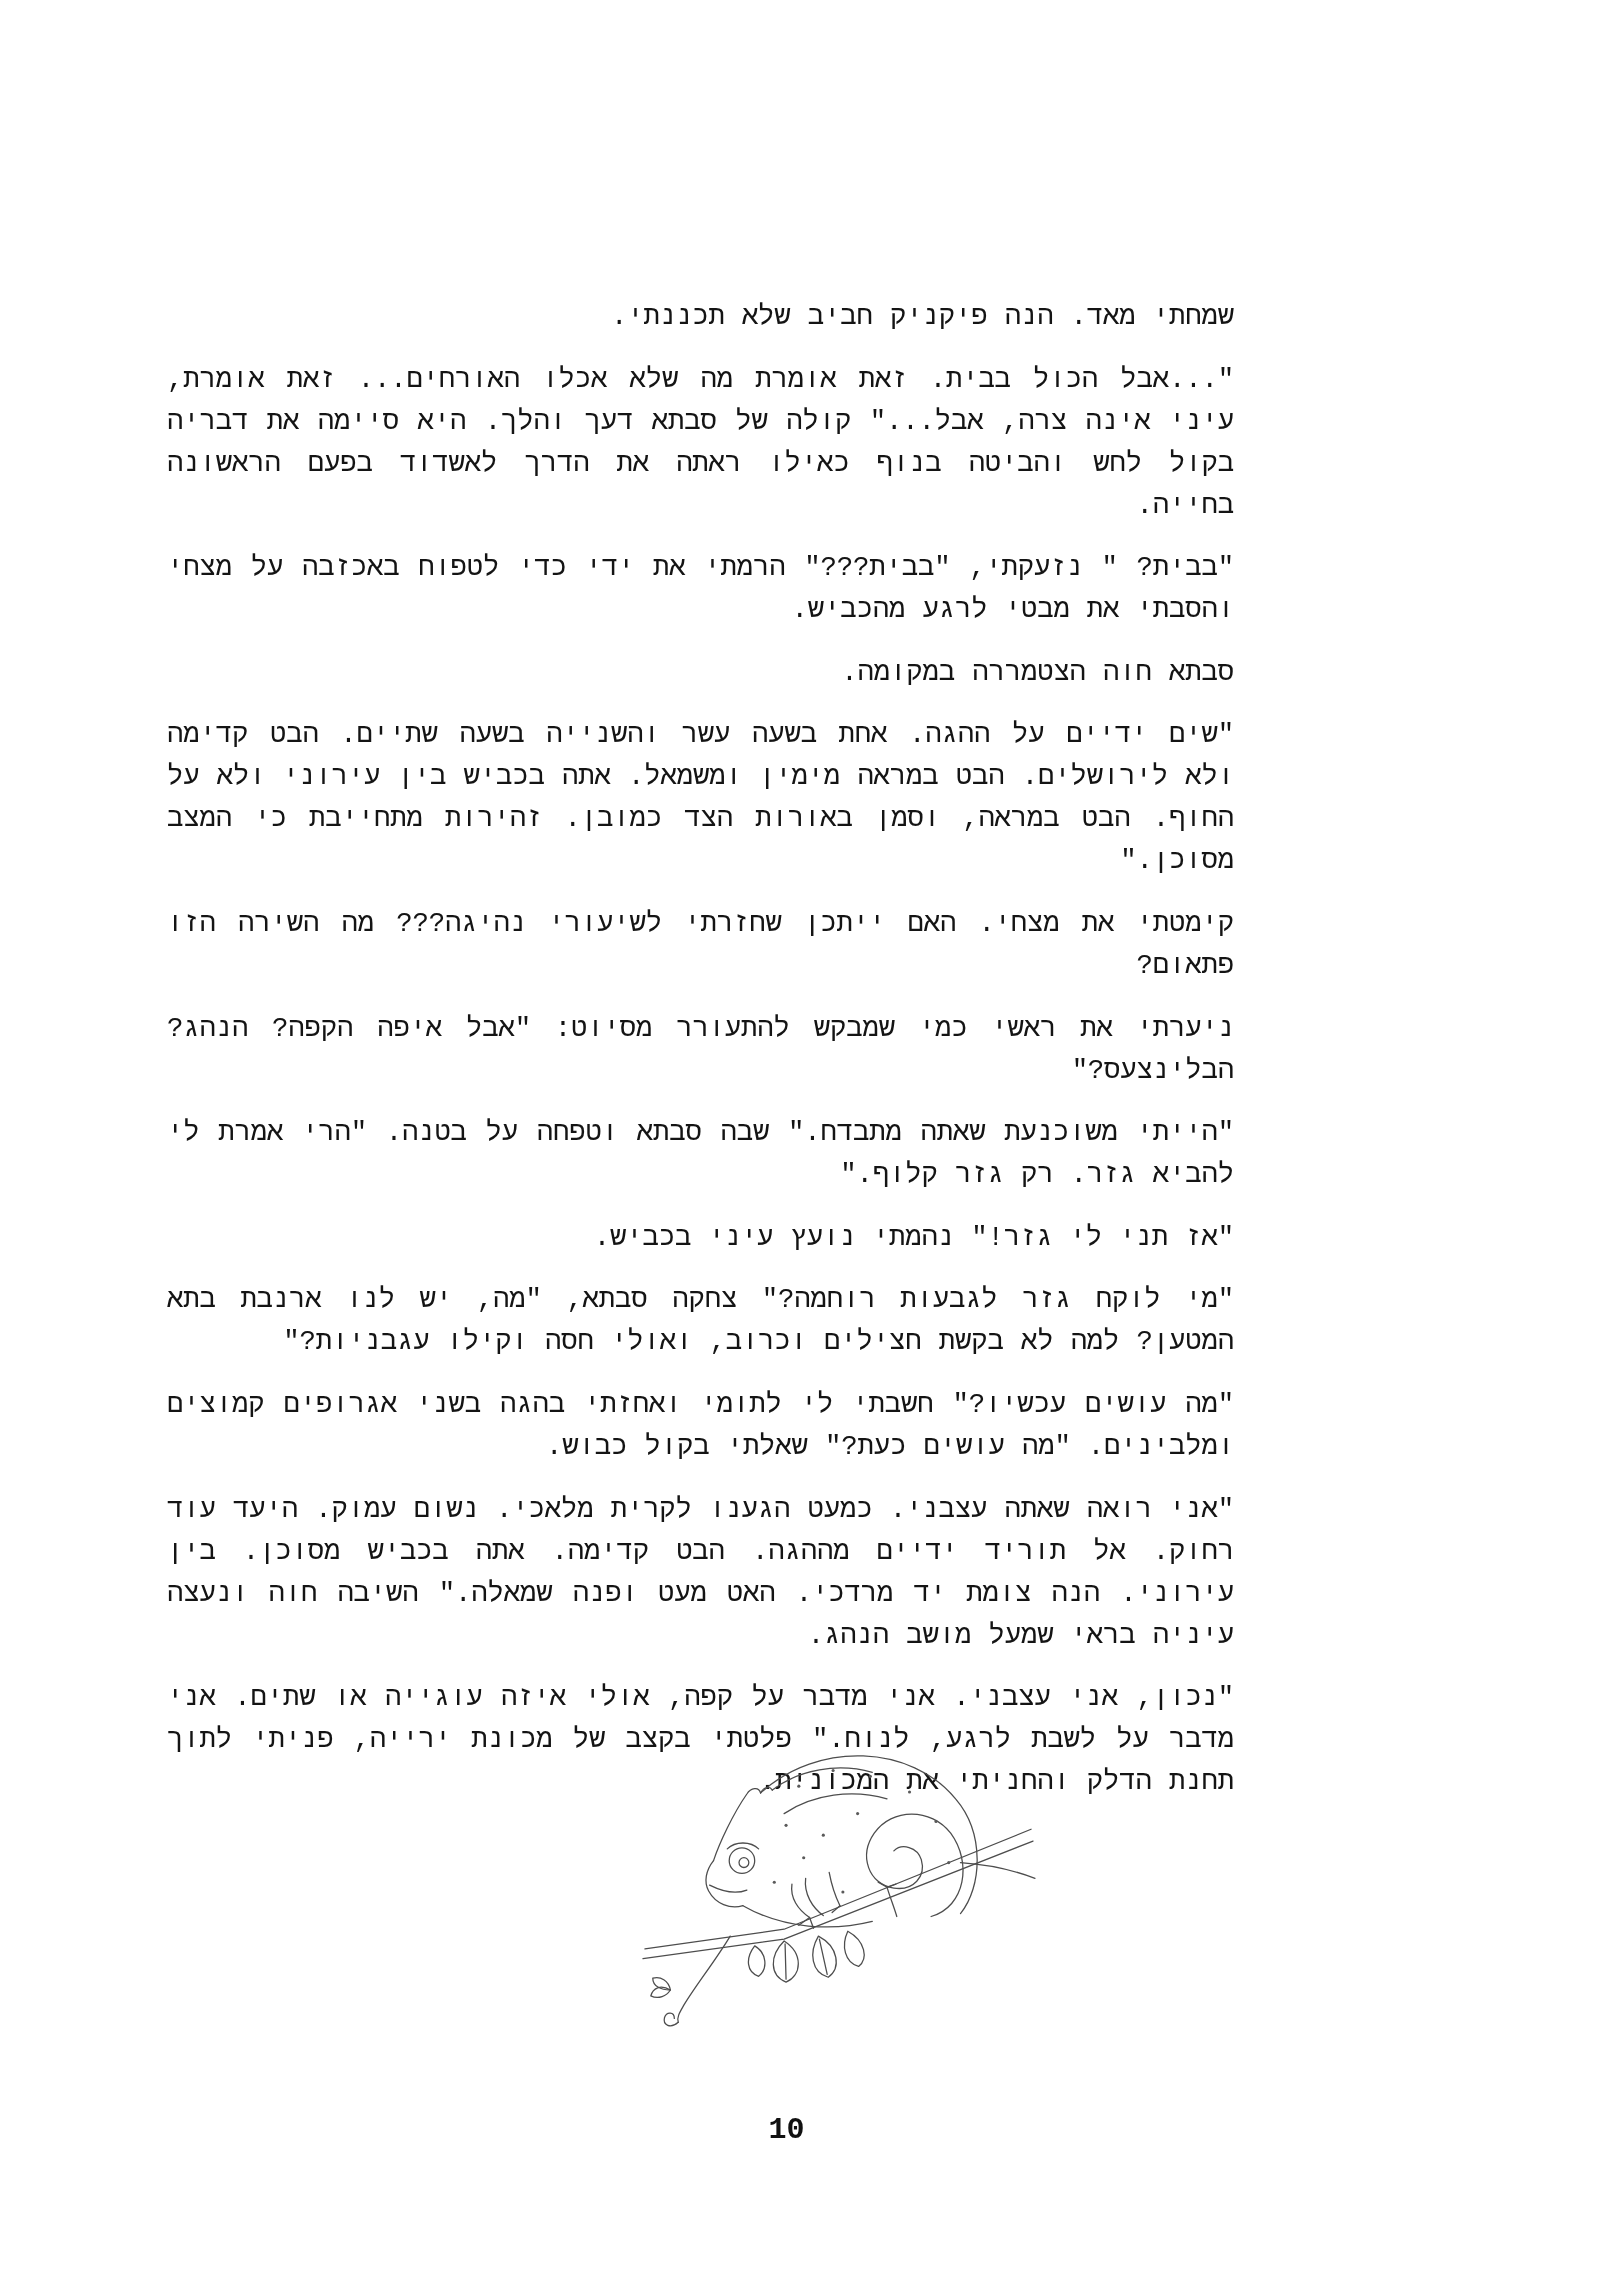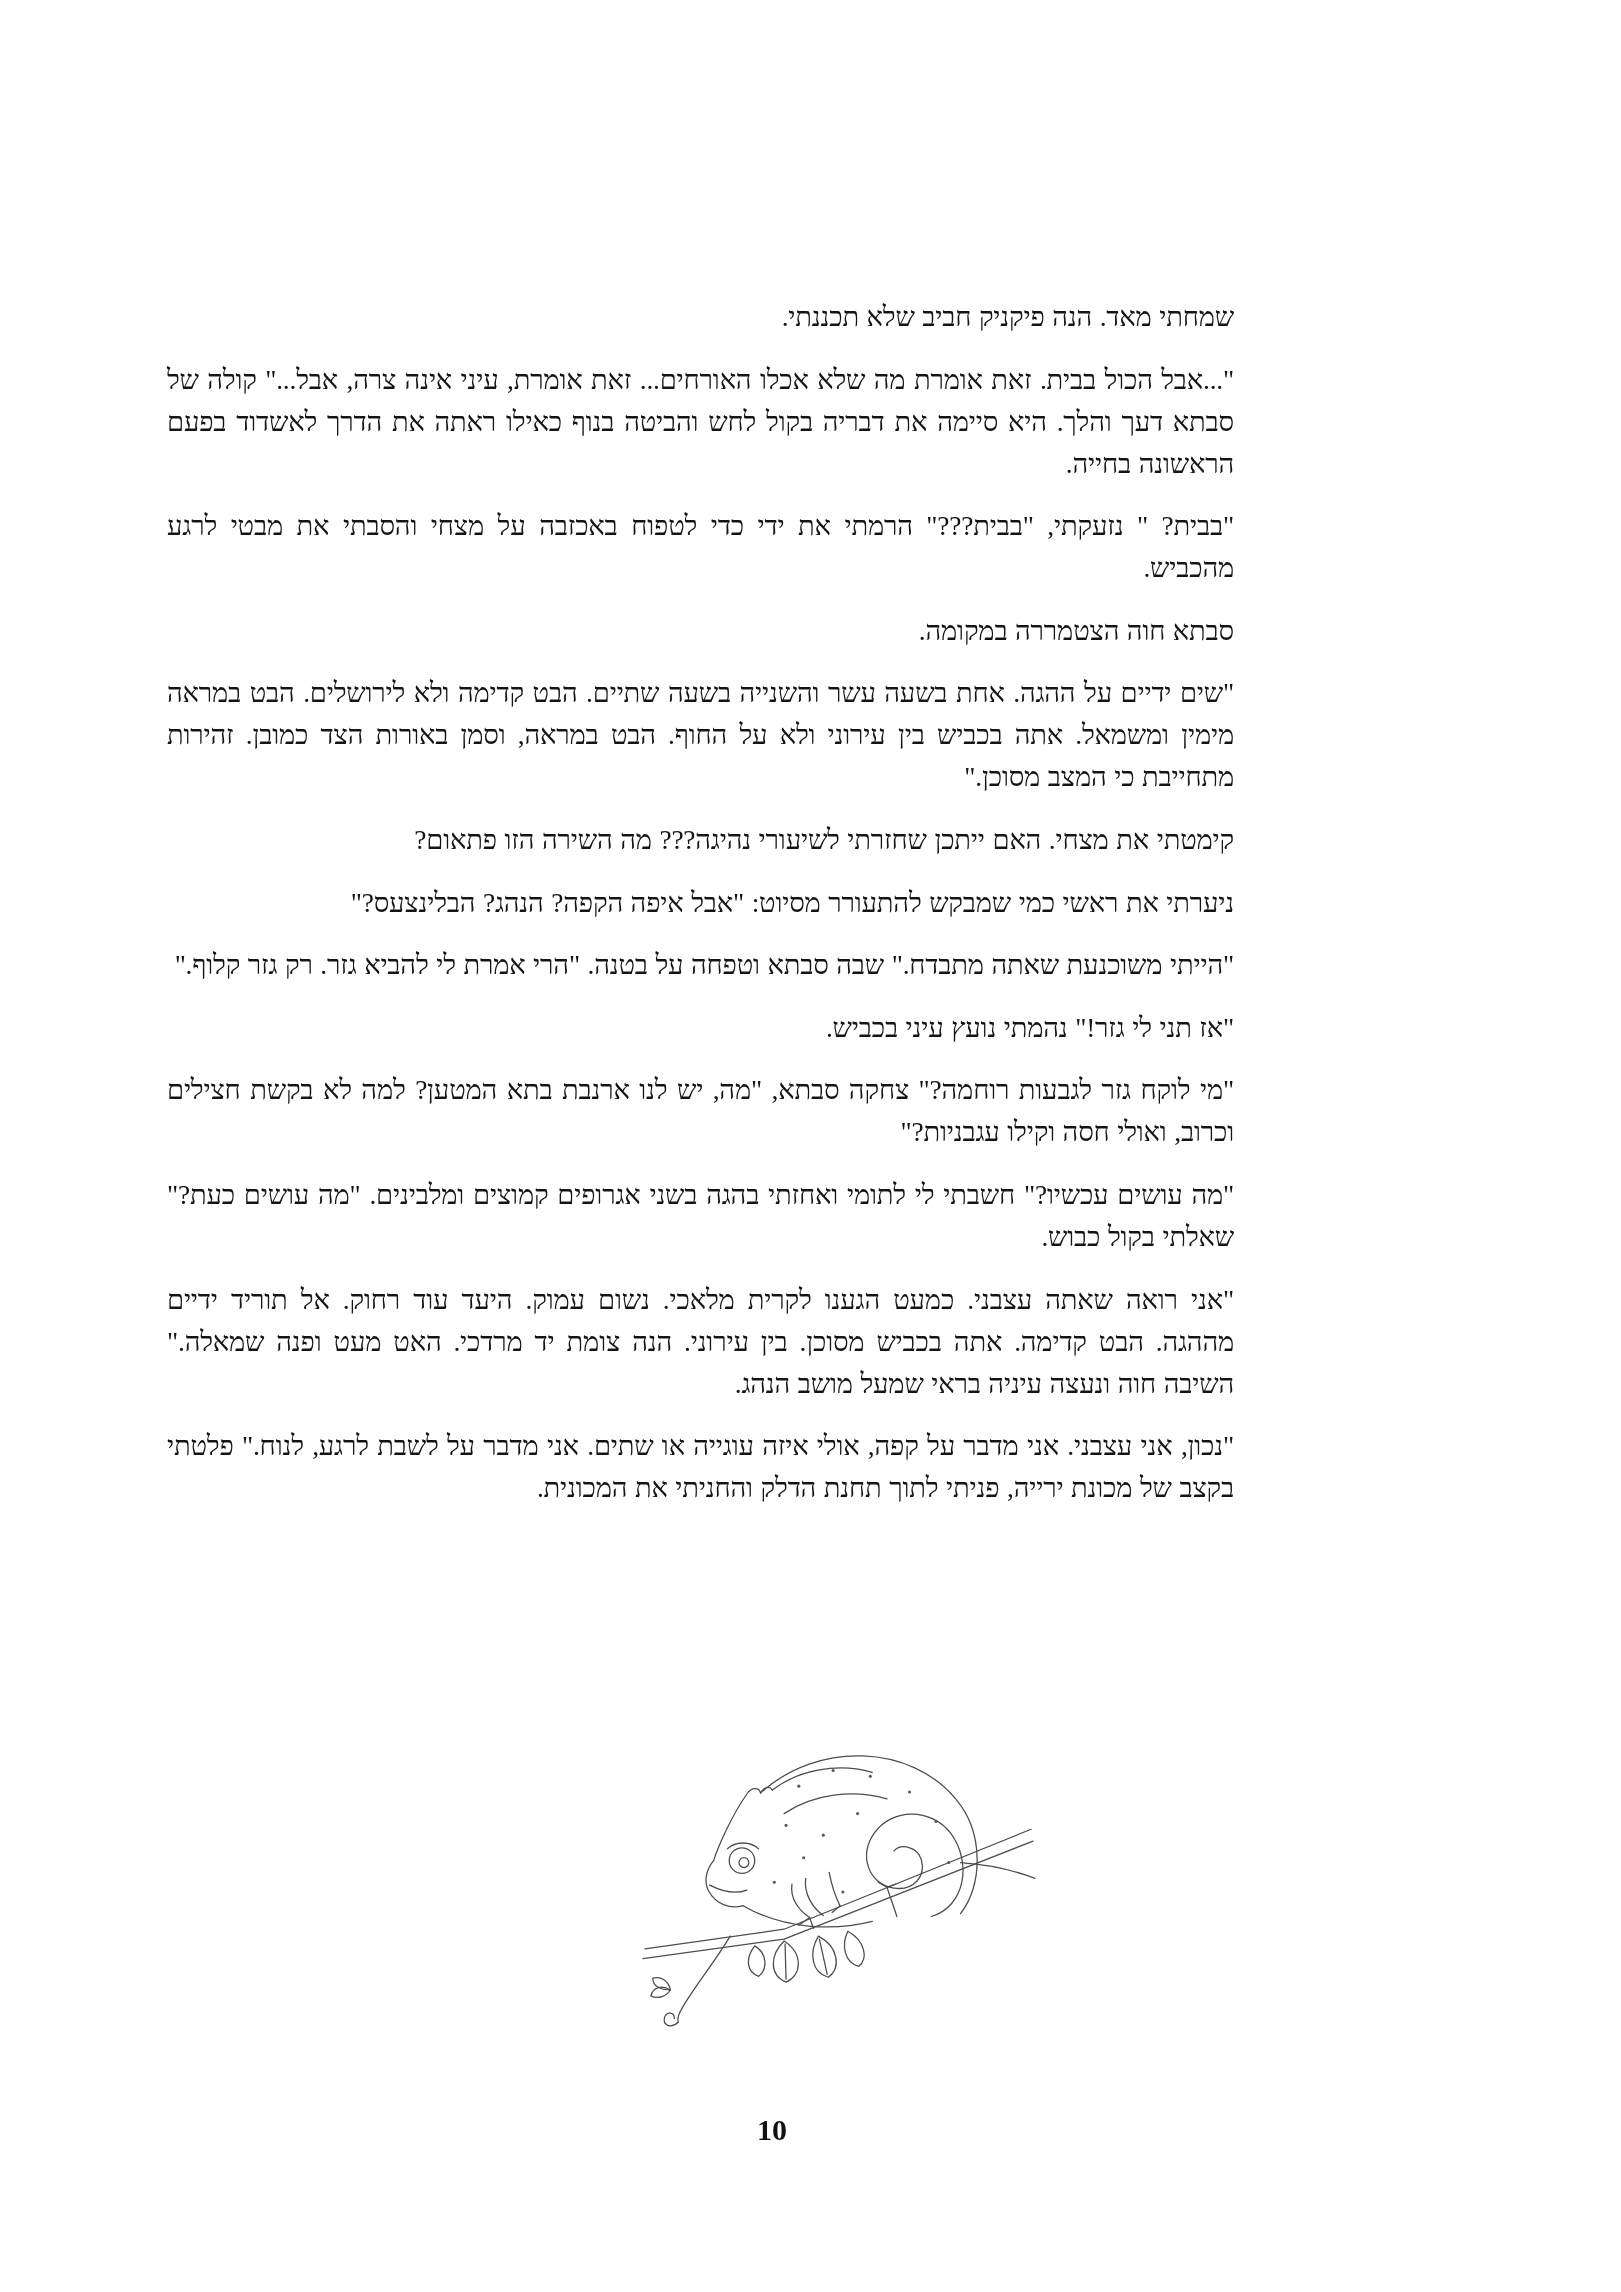--- a/index.html
+++ b/index.html
@@ -1,21 +1,21 @@
 <!DOCTYPE html>
 <html lang="he"><head>
 <meta charset="utf-8">
 <style>
   html, body { margin: 0; padding: 0; background: #ffffff; }
   .page {
     position: relative;
     width: 1424px;
     height: 2293px;
     background: #ffffff;
-    font-family: Liberation Serif, serif;
+    font-family: Liberation Mono, monospace;
     color: #141414;
     overflow: hidden;
   }
   .text-block {
     position: absolute;
     top: 296px;
     left: 167px;
     right: 190px;
     direction: rtl;
   }
@@ -43,21 +43,21 @@
     stroke-width: 1.3;
     stroke-linecap: round;
     stroke-linejoin: round;
   }
   .illustration .dot { fill: #5a5a5a; stroke: none; }
   .page-number {
     position: absolute;
     top: 2113px;
     left: 757px;
     width: 59px;
-    text-align: left;
+    text-align: center;
     font-size: 30px;
     font-weight: bold;
     color: #111111;
   }
 </style>
 </head>
 <body>
 
 <div class="page">
 

